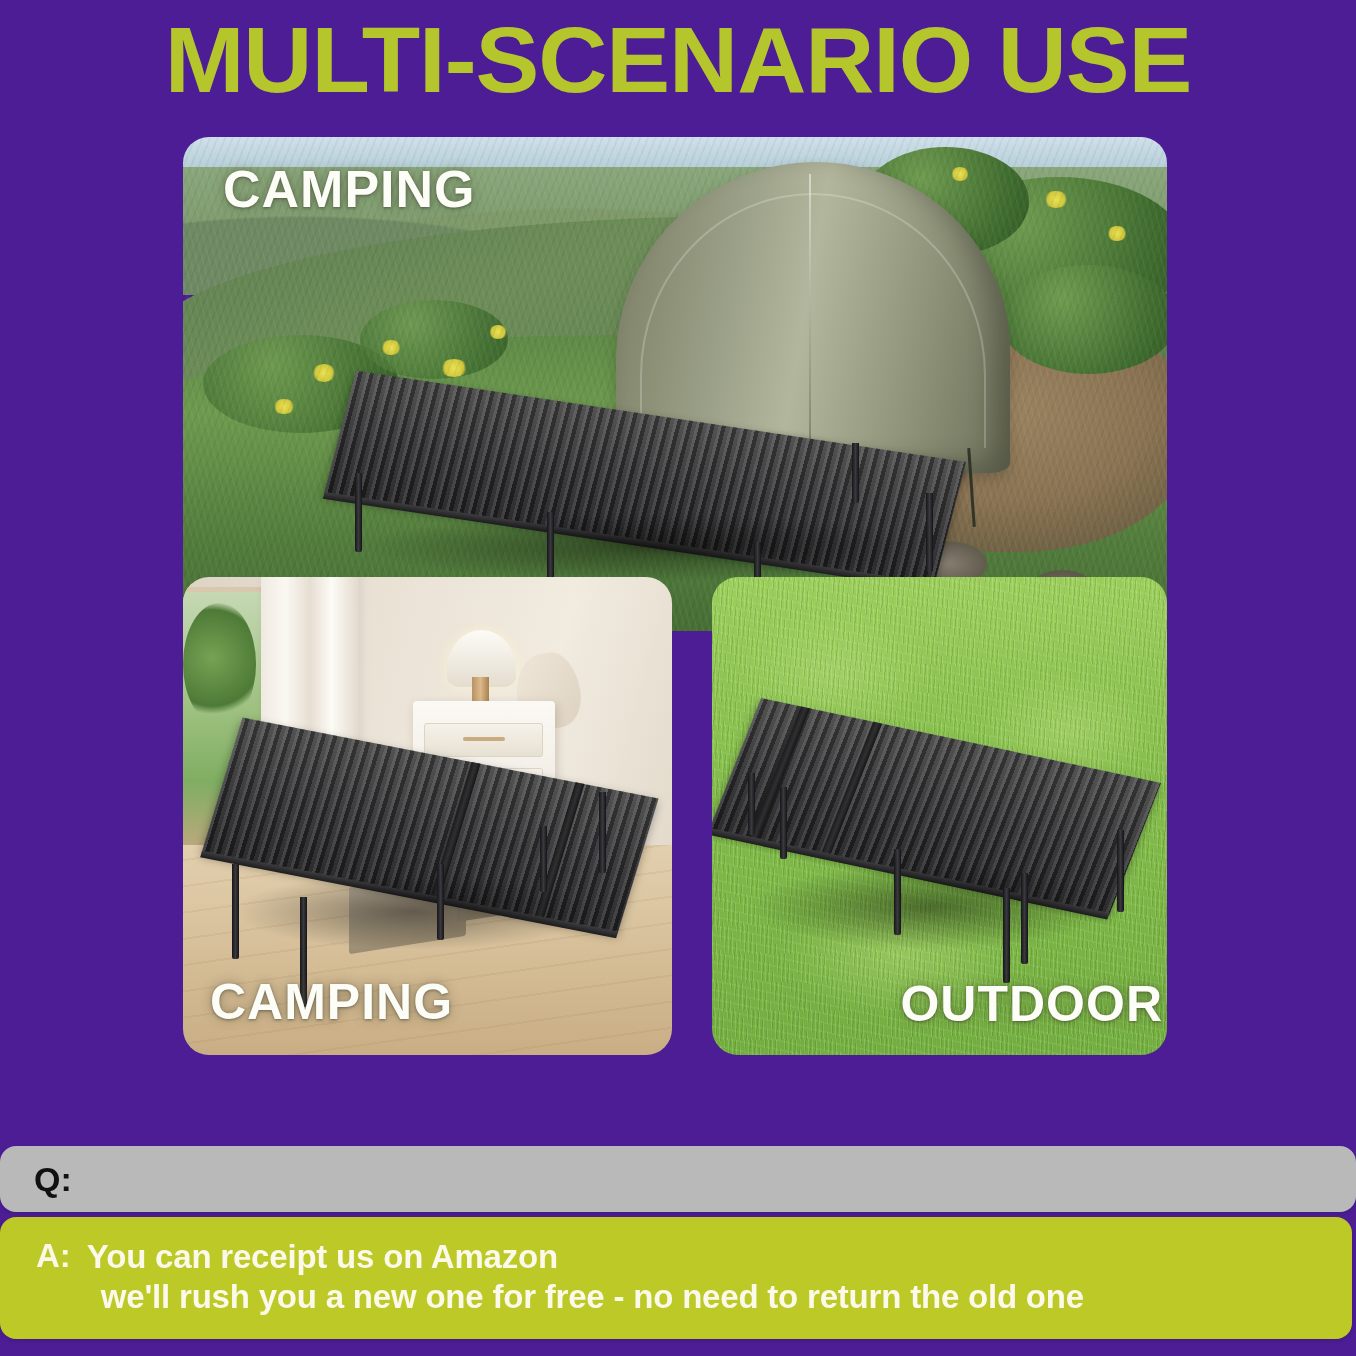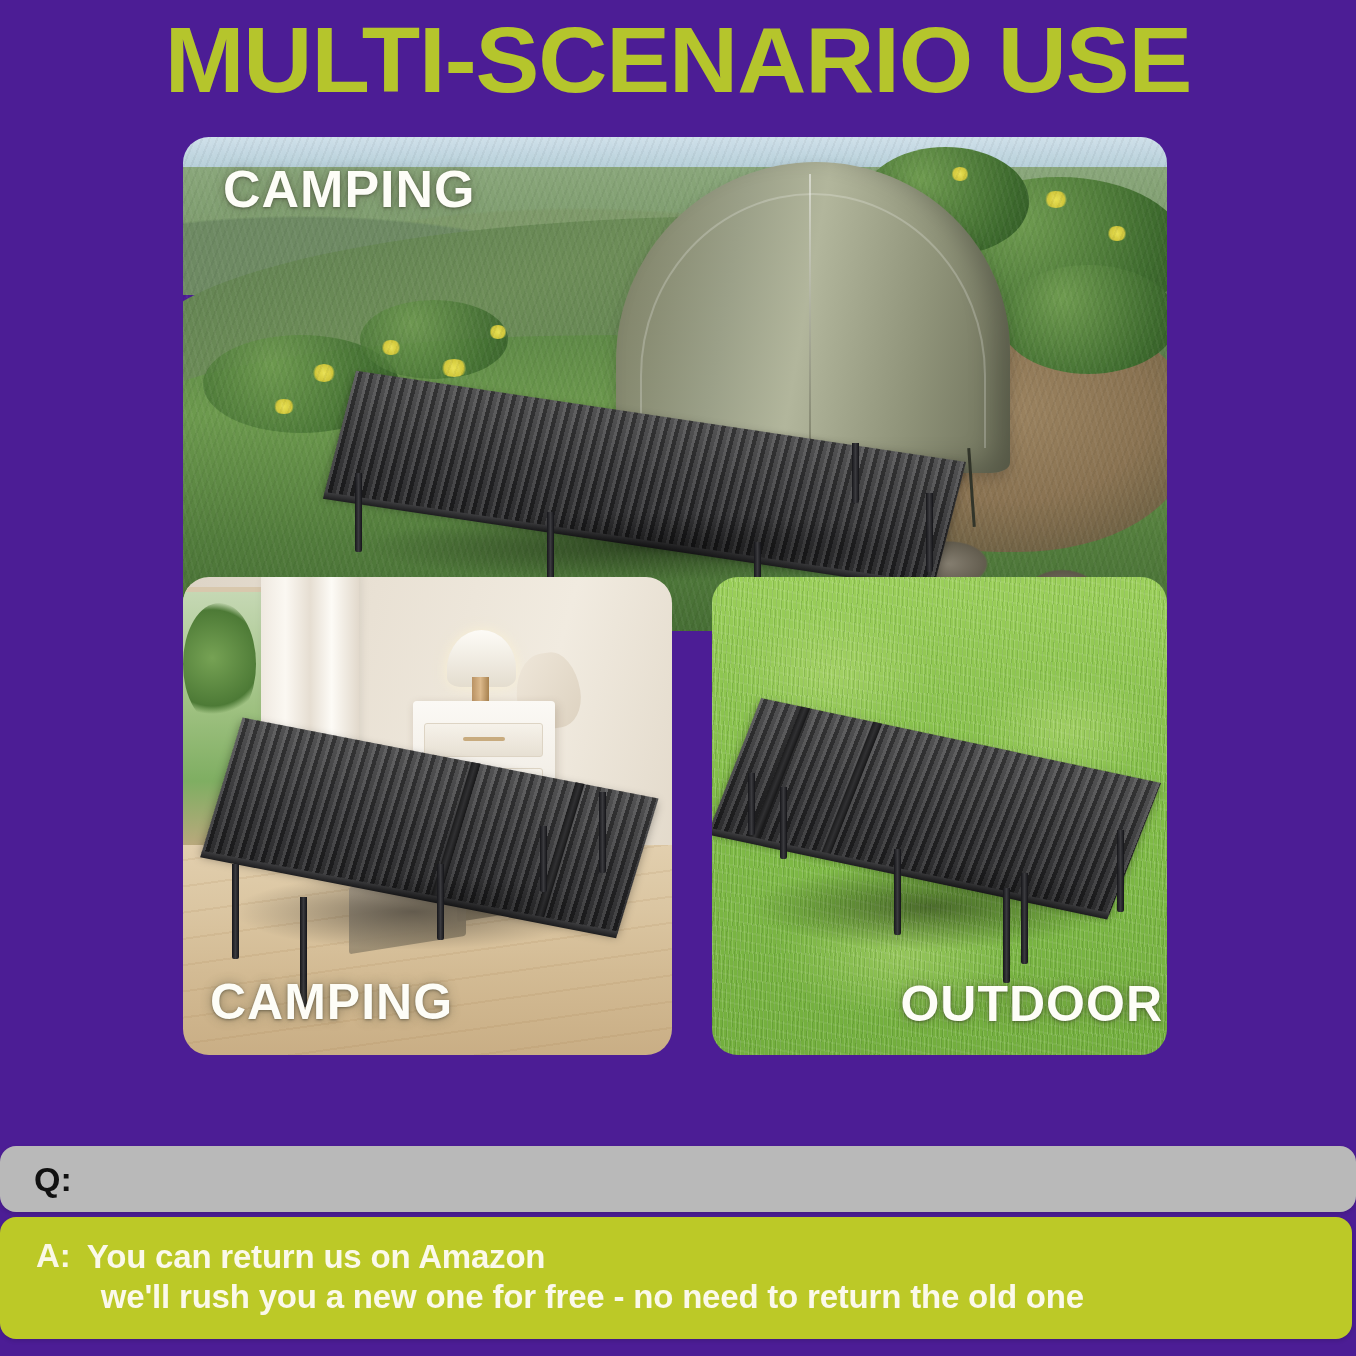--- a/index.html
+++ b/index.html
@@ -404,20 +404,20 @@
   </div>
 
   <div id="qa">
     <div class="qbar">
       <span class="qa-key q-key">Q:</span>
     </div>
     <div class="abar">
       <div class="a-inner">
         <span class="qa-key a-key">A:</span>
         <span class="a-lines">
-          <span class="a-line">You can return us on Amazon</span>
+          <span class="a-line">You can receipt us on Amazon</span>
           <span class="a-line a-line-2">we'll rush you a new one for free - no need to return the old one</span>
         </span>
       </div>
     </div>
   </div>
 
 </div>
 
 </body></html>

